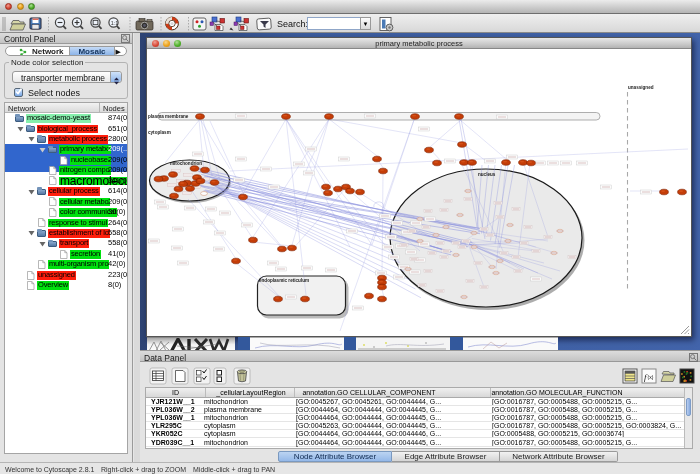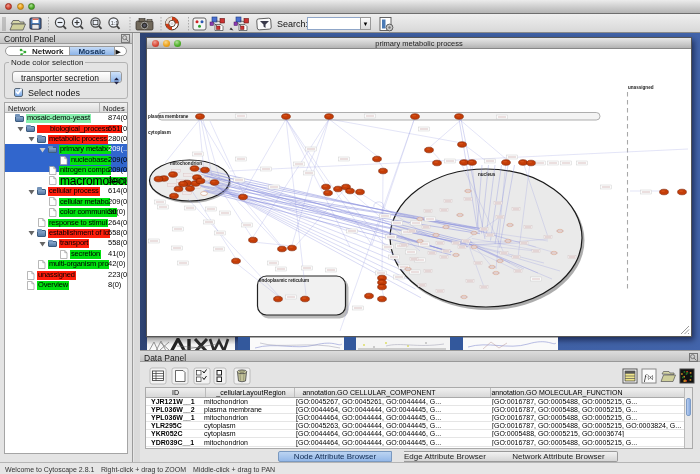--- a/index.html
+++ b/index.html
@@ -101,21 +101,21 @@
         <path d="M2 2 L6 4 L2.5 6.5" stroke="#3a3" stroke-width="0.7" fill="none"></path>
       </svg>
     <span style="position:absolute;left:26px;top:0.5px;font-size:8px;font-weight:bold;color:#222;">Network</span>
     <span style="position:absolute;left:63px;top:0;width:46px;height:100%;background:linear-gradient(#c4daf6,#8cb4e8);border-left:1px solid #9a9a9a;border-right:1px solid #9a9a9a;text-align:center;font-size:8px;font-weight:bold;color:#14335c;line-height:10px;">Mosaic</span>
     <span style="position:absolute;right:5px;top:1px;font-size:7px;color:#111;">▶</span>
   </div>
 
   <div style="position:absolute;left:4px;top:29px;width:124px;height:37px;border:1px solid #b3b3b3;border-radius:3px;">
     <span style="position:absolute;left:4px;top:-5px;background:#e4e4e4;padding:0 2px;font-size:8px;color:#222;">Node color selection</span>
     <div style="position:absolute;left:7px;top:8px;width:110px;height:12px;background:linear-gradient(#ffffff,#e9e9e9);border:1px solid #9a9a9a;border-radius:3px;">
-      <span style="position:absolute;left:8px;top:1px;font-size:8.5px;color:#111;">transporter secretion</span>
+      <span style="position:absolute;left:8px;top:1px;font-size:8.5px;color:#111;">transporter membrane</span>
       <span style="position:absolute;right:0;top:0;width:11px;height:100%;background:linear-gradient(#cfe2fa,#8db4ea);border-left:1px solid #9a9a9a;border-radius:0 3px 3px 0;">
         <svg width="11" height="10" viewBox="0 0 11 10">
             <path d="M5.5 1.5 L8 4.2 L3 4.2 Z" fill="#224"></path>
             <path d="M5.5 8.5 L8 5.8 L3 5.8 Z" fill="#224"></path>
           </svg>
       </span>
     </div>
     <div style="position:absolute;left:9px;top:25px;width:8.5px;height:8.5px;background:linear-gradient(#cfe2fa,#7aa8e6);border:1px solid #567;border-radius:2px;">
       <svg width="9" height="9" viewBox="0 0 9 9" style="position:absolute;left:-1px;top:-2px;">
           <path d="M2 4.5 L4 6.5 L7.5 1.5" stroke="#fff" stroke-width="1.6" fill="none"></path>
@@ -136,21 +136,21 @@
           <span style="position:absolute;left:10px;top:1.4px;width:4.5px;height:2.5px;background:#7494ba;border-radius:1px 1px 0 0;"></span>
 <span style="position:absolute;left:21px;top:1px;font-size:7.5px;line-height:8.8px;letter-spacing:-0.15px;background:#86efac;color:#000;padding:0 1px;white-space:nowrap;">mosaic-demo-yeast</span>
 <span style="position:absolute;left:103px;top:1px;font-size:7.5px;line-height:8.8px;color:#000;">874(0)</span>
 </div>
 <div style="position:absolute;left:0;top:123.5px;width:100%;height:10.45px;">
 <svg style="position:absolute;left:12px;top:2.5px;" width="7" height="6">
             <path d="M0.5 1 L6.5 1 L3.5 5.5 Z" fill="#666"></path>
           </svg>
 <span style="position:absolute;left:21px;top:2.6px;width:9px;height:6.2px;background:linear-gradient(#89a8cc,#5578a4);border:0.5px solid #3d5d80;border-radius:1px;"></span>
           <span style="position:absolute;left:21px;top:1.4px;width:4.5px;height:2.5px;background:#7494ba;border-radius:1px 1px 0 0;"></span>
-<span style="position:absolute;left:32px;top:1px;font-size:7.5px;line-height:8.8px;letter-spacing:-0.15px;background:#ff1e0c;color:#000;padding:0 13px;white-space:nowrap;">biological_process</span>
+<span style="position:absolute;left:32px;top:1px;font-size:7.5px;line-height:8.8px;letter-spacing:-0.15px;background:#ff1e0c;color:#000;padding:0 1px;white-space:nowrap;">biological_process</span>
 <span style="position:absolute;left:103px;top:1px;font-size:7.5px;line-height:8.8px;color:#000;">651(0)</span>
 </div>
 <div style="position:absolute;left:0;top:133.9px;width:100%;height:10.45px;">
 <svg style="position:absolute;left:23px;top:2.5px;" width="7" height="6">
             <path d="M0.5 1 L6.5 1 L3.5 5.5 Z" fill="#666"></path>
           </svg>
 <span style="position:absolute;left:32px;top:2.6px;width:9px;height:6.2px;background:linear-gradient(#89a8cc,#5578a4);border:0.5px solid #3d5d80;border-radius:1px;"></span>
           <span style="position:absolute;left:32px;top:1.4px;width:4.5px;height:2.5px;background:#7494ba;border-radius:1px 1px 0 0;"></span>
 <span style="position:absolute;left:43px;top:1px;font-size:7.5px;line-height:8.8px;letter-spacing:-0.15px;background:#ff1e0c;color:#000;padding:0 1px;white-space:nowrap;">metabolic process</span>
 <span style="position:absolute;left:103px;top:1px;font-size:7.5px;line-height:8.8px;color:#000;">280(0)</span>
@@ -873,21 +873,21 @@
           <span style="position:absolute;left:346px;width:196px;overflow:hidden;white-space:nowrap;">[GO:0016787, GO:0005488, GO:0005215, G...</span>
         </div>
     </div>
     <div style="position:absolute;right:0;top:0;width:8px;height:100%;background:#e8e8e8;border-left:1px solid #bbb;">
       <div style="position:absolute;left:1px;top:10px;width:5px;height:18px;background:linear-gradient(90deg,#b8cdf0,#87aade);border:1px solid #7d9cc8;border-radius:2px;"></div>
     </div>
   </div>
 
   <div style="position:absolute;left:138px;top:101px;height:11px;font-size:8px;">
     <span style="position:absolute;left:0;width:114px;height:11px;background:linear-gradient(#bcd4f2,#94b8e8);border:1px solid #7a99c0;border-radius:2px 0 0 2px;text-align:center;line-height:10.5px;color:#102a50;">Node Attribute Browser</span>
-    <span style="position:absolute;left:114px;width:108px;height:11px;background:linear-gradient(#f2f2f2,#d5d5d5);border:1px solid #9a9a9a;border-left:none;line-height:10.5px;color:#222;margin-left:12px;">Edge Attribute Browser</span>
+    <span style="position:absolute;left:114px;width:108px;height:11px;background:linear-gradient(#f2f2f2,#d5d5d5);border:1px solid #9a9a9a;border-left:none;text-align:center;line-height:10.5px;color:#222;">Edge Attribute Browser</span>
     <span style="position:absolute;left:222px;width:118px;height:11px;background:linear-gradient(#f2f2f2,#d5d5d5);border:1px solid #9a9a9a;border-left:none;border-radius:0 2px 2px 0;text-align:center;line-height:10.5px;color:#222;">Network Attribute Browser</span>
   </div>
 </div>
 
 <div style="position:absolute;left:0;top:462px;width:700px;height:12px;background:#e6e6e6;border-top:1px solid #b5b5b5;font-size:7px;color:#333;">
   <span style="position:absolute;left:5px;top:2.5px;">Welcome to Cytoscape 2.8.1</span>
   <span style="position:absolute;left:101px;top:2.5px;">Right-click + drag to ZOOM</span>
   <span style="position:absolute;left:193px;top:2.5px;">Middle-click + drag to PAN</span>
 </div>
 </body></html>

